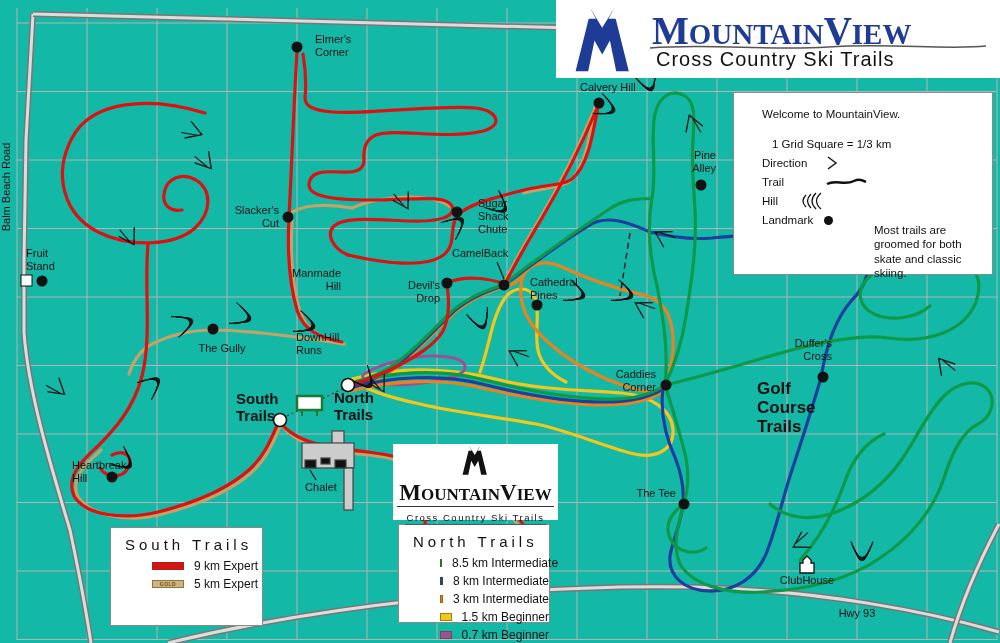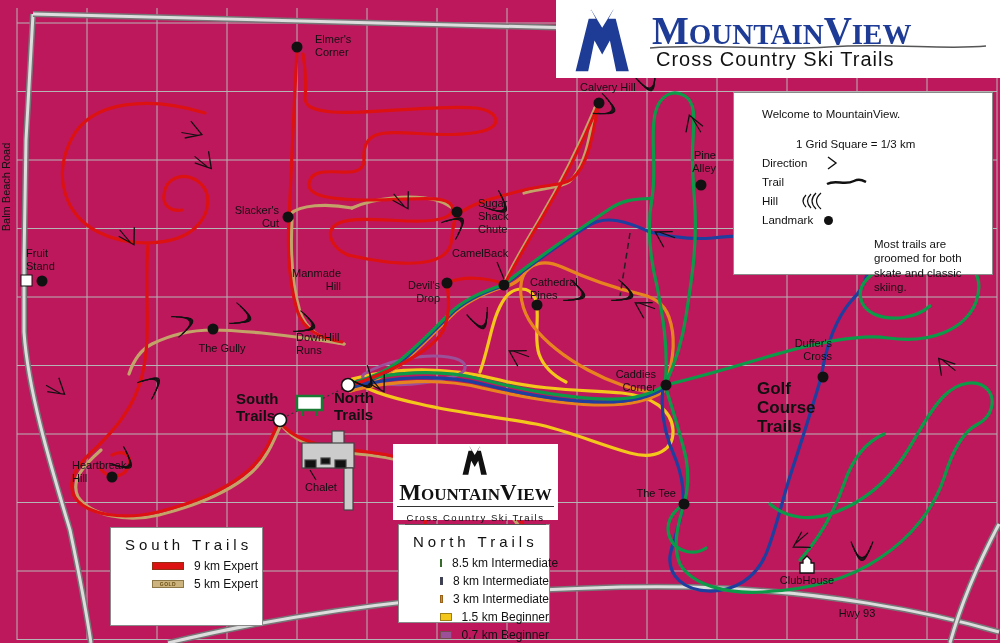--- a/index.html
+++ b/index.html
@@ -1,36 +1,36 @@
 <!DOCTYPE html>
 <html><head>
 <meta charset="utf-8">
 <style>
   html,body{margin:0;padding:0;background:#fff;}
-  #stage{position:relative;width:1000px;height:643px;background:#be185d;overflow:hidden;
+  #stage{position:relative;width:1000px;height:643px;background:#14b8a6;overflow:hidden;
          font-family:"Liberation Sans",sans-serif;}
   #map{position:absolute;left:0;top:0;}
   svg text{font-family:"Liberation Sans",sans-serif;}
   .maplbl{font-size:11px;fill:#111;}
   .boldlbl{font-weight:bold;fill:#111;}
   
   .box{position:absolute;background:#fff;border:1.5px solid #8a8a8a;box-sizing:border-box;}
   .legend-title{font-size:15px;letter-spacing:4px;color:#111;margin:8px 0 6px 14px;white-space:nowrap;}
   .legend-row{display:flex;align-items:center;margin:4px 0 0 14px;padding-left:27px;}
   .swatch{width:32px;height:8px;margin-right:10px;display:flex;align-items:center;justify-content:center;
           border:1px solid rgba(90,70,20,.55);box-sizing:border-box;}
   .swatch span{font-size:5px;font-weight:bold;color:#6b4f14;letter-spacing:.5px;line-height:1;}
   .legend-label{font-size:12px;color:#111;white-space:nowrap;}
   
   #info-box{padding:14px 12px 12px 28px;font-size:11.5px;color:#111;line-height:1.25;}
   #info-box .para{width:225px;}
   .keyrow{display:flex;align-items:center;margin-top:4px;height:15px;}
   .keyrow .klabel{width:62px;}
-  #scale-note{margin:16px 0 4px 34px;}
-  #groomed-note{position:absolute;left:140px;top:144px;width:115px;font-size:11.5px;line-height:1.25;}
+  #scale-note{margin:16px 0 4px 10px;}
+  #groomed-note{position:absolute;left:140px;top:130px;width:115px;font-size:11.5px;line-height:1.25;}
   .dotglyph{width:9px;height:9px;border-radius:50%;background:#111;}
   
   #logo-top{position:absolute;left:556px;top:0px;width:444px;height:78px;background:#fff;}
   #logo-top .mnt{position:absolute;left:8px;top:4px;}
   #logo-top .word{position:absolute;left:96px;top:8px;color:#1e3c96;font-family:"Liberation Serif",serif;
                   font-weight:bold;font-size:29px;white-space:nowrap;}
   #logo-top .word .big{font-size:39px;}
   #logo-top .tag{position:absolute;left:100px;top:48px;font-size:20px;letter-spacing:1px;color:#111;white-space:nowrap;}
   #logo-top .wave{position:absolute;left:92px;top:42px;}
   #logo-ctr{position:absolute;left:393px;top:444px;width:165px;height:76px;background:#fff;text-align:center;}

